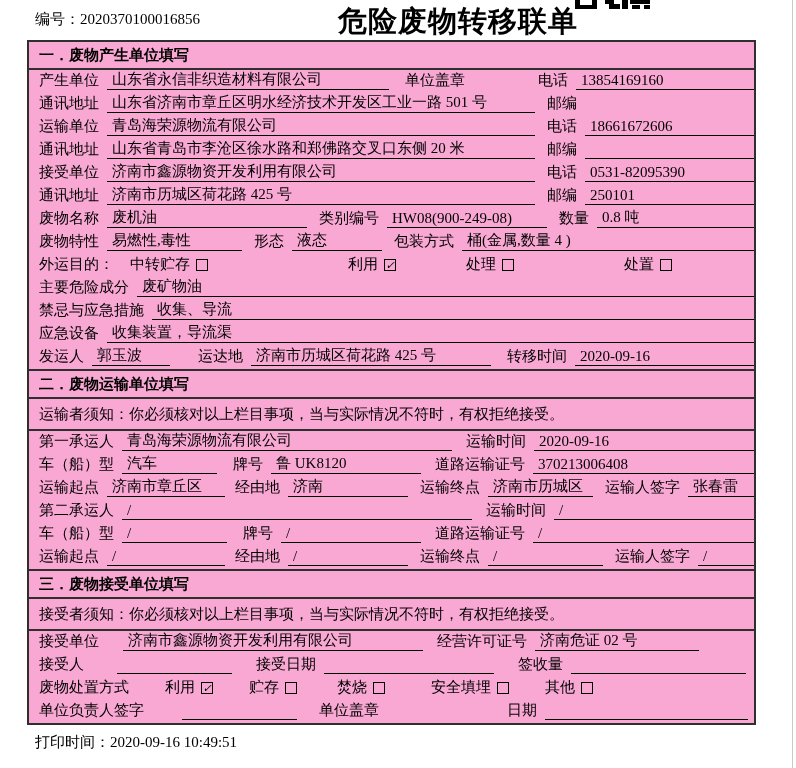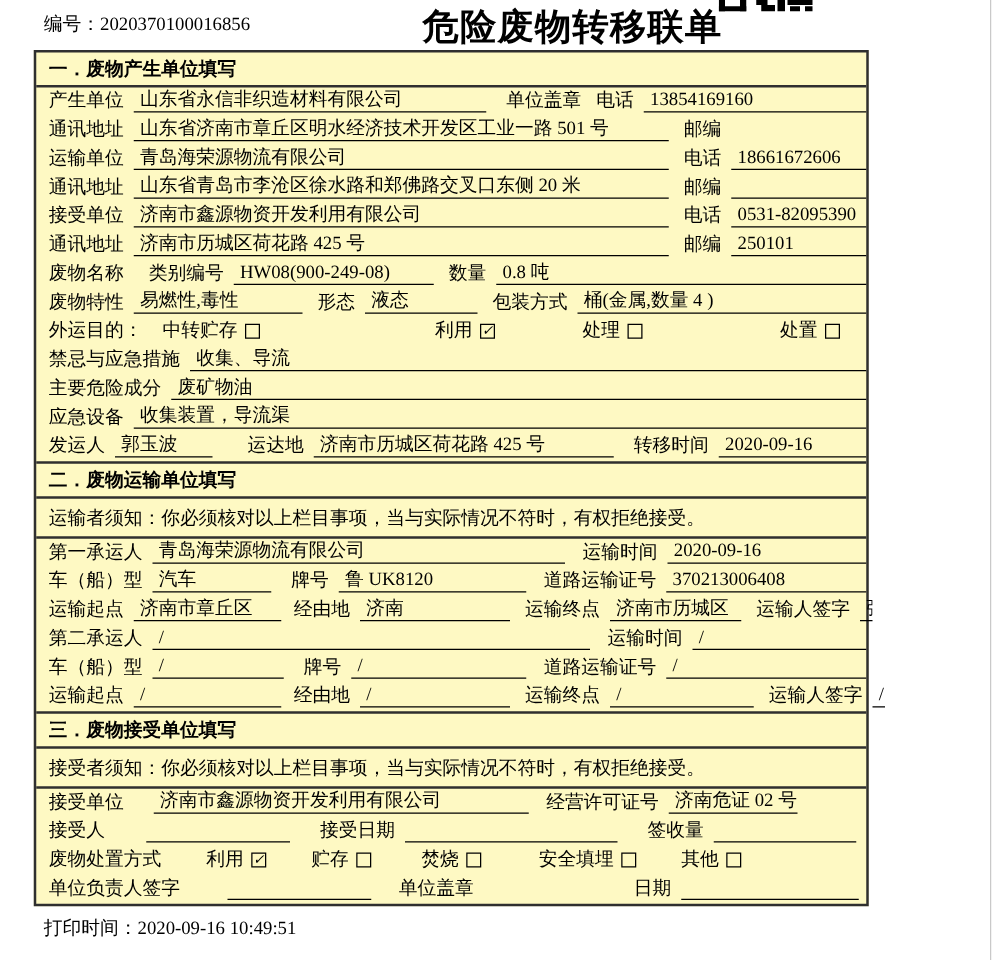--- a/index.html
+++ b/index.html
@@ -5,21 +5,21 @@
   html,body{margin:0;padding:0;background:#ffffff;}
   body{width:796px;height:768px;position:relative;overflow:hidden;
        font-family:"Liberation Serif","DejaVu Serif",serif;color:#000;font-size:15px;}
   .page-edge{position:absolute;right:3px;top:0;bottom:0;width:1px;background:#c9c9c9;}
   
   .doc-header{position:relative;height:40px;}
   .serial{position:absolute;left:35px;top:10px;white-space:nowrap;}
   .title{position:absolute;left:338px;top:2px;font-size:29px;font-weight:bold;letter-spacing:1px;white-space:nowrap;}
   .qr{position:absolute;left:575px;top:0;}
   
-  .form-box{margin-left:27px;width:668px;border:2px solid #2f2f2f;box-sizing:border-box;background:#fef9c3;}
+  .form-box{margin-left:27px;width:729px;border:2px solid #2f2f2f;box-sizing:border-box;background:#f9a8d4;}
   .sec-head{font-weight:bold;padding:4px 10px 3px 10px;border-bottom:2px solid #2f2f2f;}
   .sec-head.mid{border-top:2px solid #2f2f2f;}
   .notice{padding:6px 10px 5px 10px;border-bottom:2px solid #2f2f2f;white-space:nowrap;}
   .row{display:flex;align-items:flex-end;height:23px;padding:0 0 3px 10px;box-sizing:border-box;white-space:nowrap;}
   .lbl{padding-right:8px;flex:0 0 auto;}
   .val{border-bottom:1px solid #000;padding:0 5px;box-sizing:border-box;overflow:hidden;flex:0 0 auto;}
   .fill{flex:1 1 auto;}
   .cb{display:inline-block;width:12px;height:12px;border:1px solid #000;margin-left:6px;line-height:11px;
       text-align:center;font-size:11px;vertical-align:-1px;box-sizing:border-box;}
   .opt{display:inline-flex;align-items:center;}
@@ -89,20 +89,21 @@
 
   <div class="row">
     <span class="lbl">通讯地址</span>
     <span class="val" style="width:428px">济南市历城区荷花路 425 号</span>
     <span class="lbl" style="margin-left:12px">邮编</span>
     <span class="val fill">250101</span>
   </div>
 
   <div class="row">
     <span class="lbl">废物名称</span>
+    <span class="val" style="width:200px">废机油</span>
     <span class="lbl" style="margin-left:12px">类别编号</span>
     <span class="val" style="width:160px">HW08(900-249-08)</span>
     <span class="lbl" style="margin-left:12px">数量</span>
     <span class="val fill">0.8 吨</span>
   </div>
 
   <div class="row">
     <span class="lbl">废物特性</span>
     <span class="val" style="width:135px">易燃性,毒性</span>
     <span class="lbl" style="margin-left:12px">形态</span>
@@ -125,27 +126,27 @@
       <span>处理</span>
       <span class="cb"><i></i></span>
     </span>
     <span class="opt" style="margin-left:110px">
       <span>处置</span>
       <span class="cb"><i></i></span>
     </span>
   </div>
 
   <div class="row">
+    <span class="lbl">主要危险成分</span>
+    <span class="val fill">废矿物油</span>
+  </div>
+
+  <div class="row">
     <span class="lbl">禁忌与应急措施</span>
     <span class="val fill">收集、导流</span>
-  </div>
-
-  <div class="row">
-    <span class="lbl">主要危险成分</span>
-    <span class="val fill">废矿物油</span>
   </div>
 
   <div class="row">
     <span class="lbl">应急设备</span>
     <span class="val fill">收集装置，导流渠</span>
   </div>
 
   <div class="row">
     <span class="lbl">发运人</span>
     <span class="val" style="width:78px">郭玉波</span>

